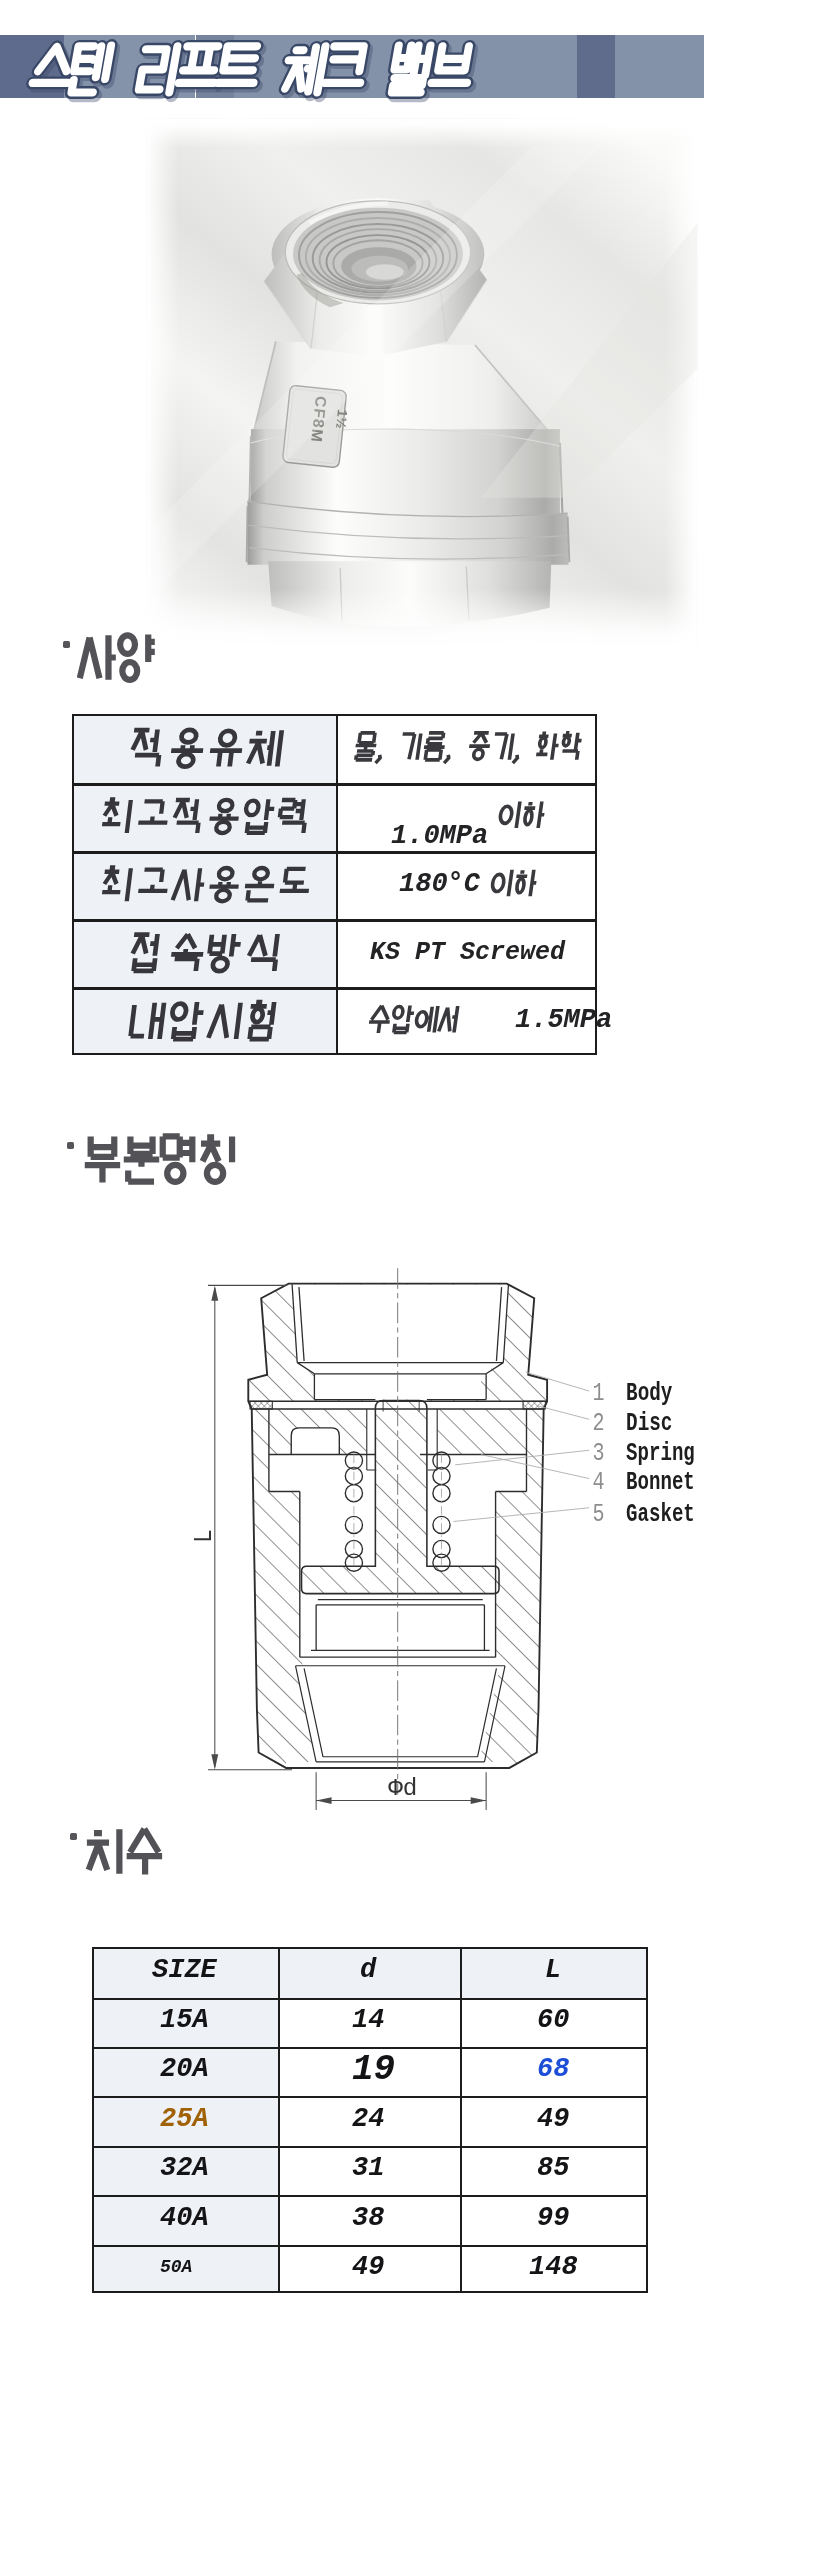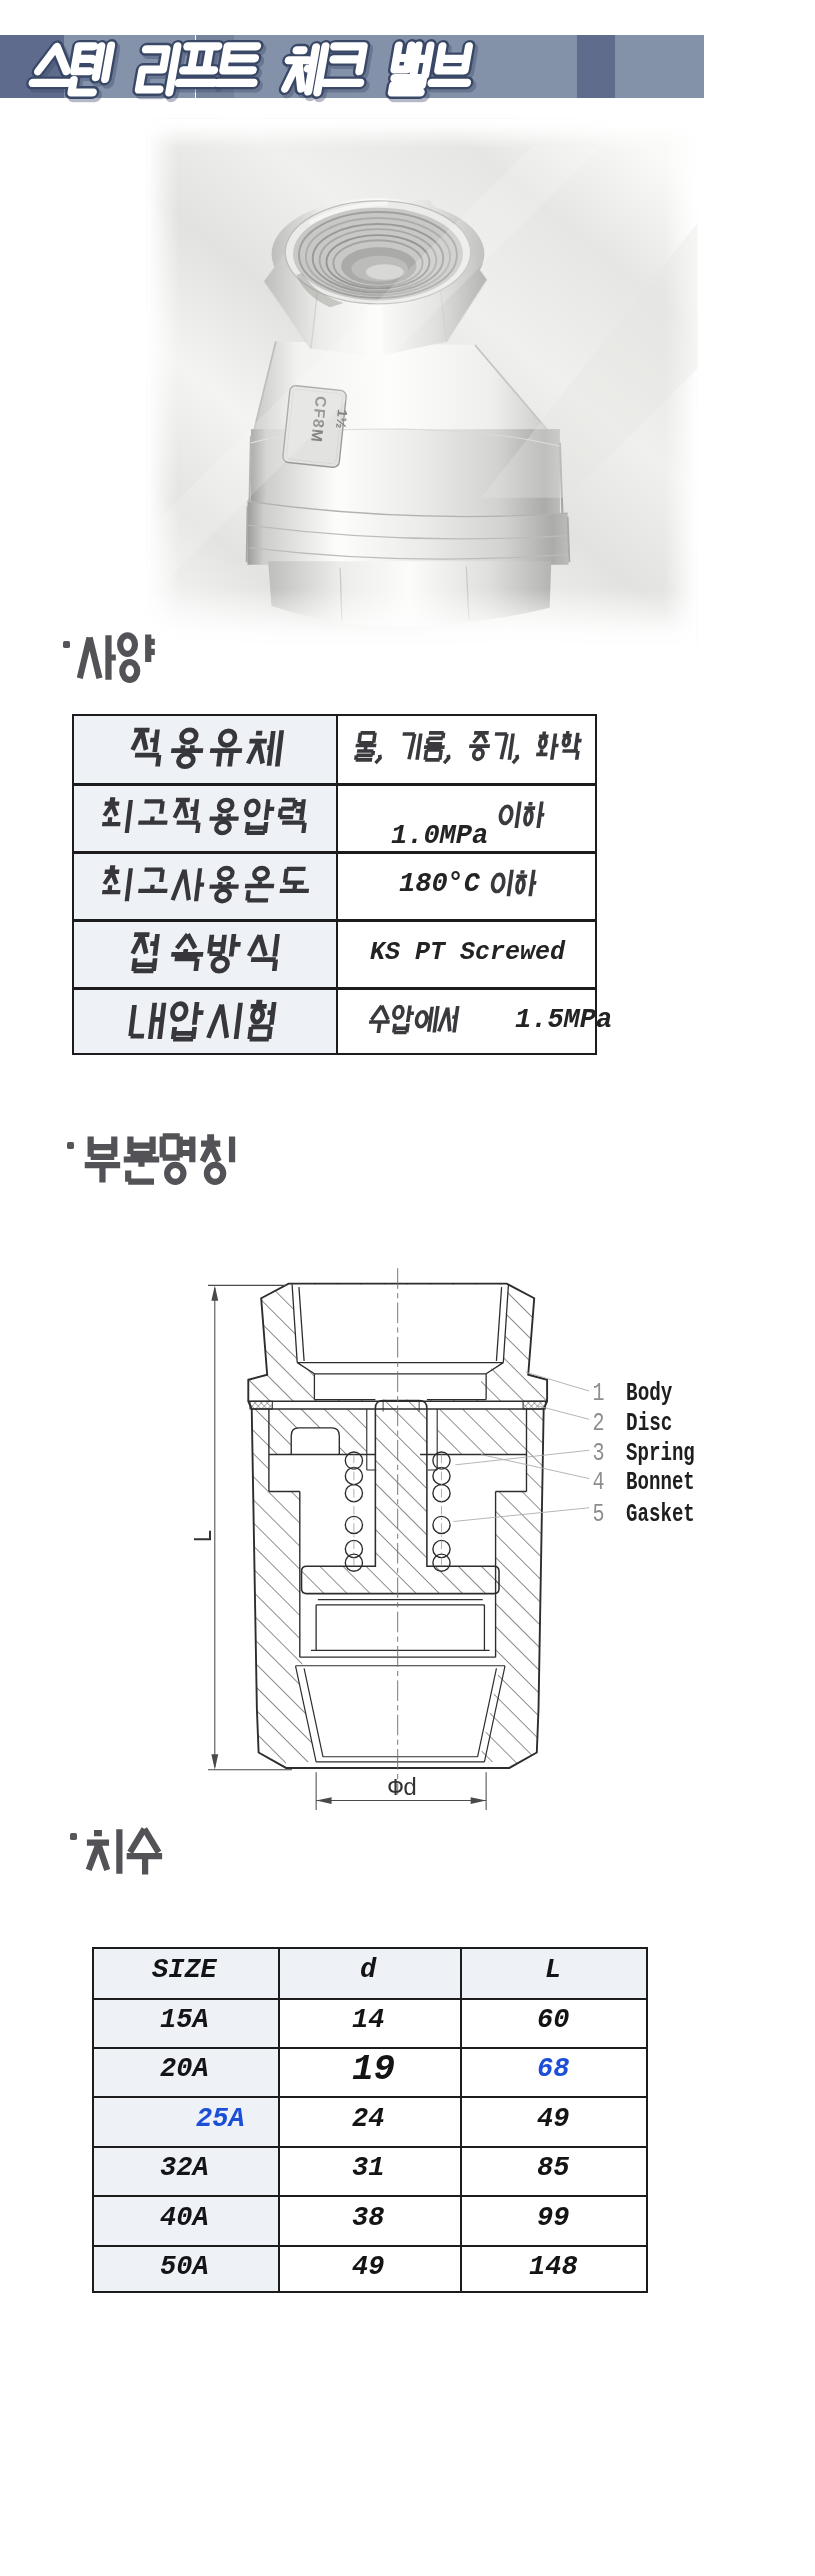--- a/index.html
+++ b/index.html
@@ -357,24 +357,24 @@
   </div>
 <div class="abs" style="left:152px;top:1951px;font-size:27px;font-family:'Liberation Mono',monospace;font-weight:bold;font-style:italic;color:#141416;line-height:39px;white-space:pre;">SIZE</div>
 <div class="abs" style="left:360px;top:1951px;font-size:27px;font-family:'Liberation Mono',monospace;font-weight:bold;font-style:italic;color:#141416;line-height:39px;white-space:pre;">d</div>
 <div class="abs" style="left:545px;top:1951px;font-size:27px;font-family:'Liberation Mono',monospace;font-weight:bold;font-style:italic;color:#141416;line-height:39px;white-space:pre;">L</div>
 <div class="abs" style="left:160px;top:2001px;font-size:27px;font-family:'Liberation Mono',monospace;font-weight:bold;font-style:italic;color:#141416;line-height:39px;white-space:pre;">15A</div>
 <div class="abs" style="left:352px;top:2001px;font-size:27px;font-family:'Liberation Mono',monospace;font-weight:bold;font-style:italic;color:#141416;line-height:39px;white-space:pre;text-align:right;">14</div>
 <div class="abs" style="left:537px;top:2001px;font-size:27px;font-family:'Liberation Mono',monospace;font-weight:bold;font-style:italic;color:#141416;line-height:39px;white-space:pre;">60</div>
 <div class="abs" style="left:160px;top:2050px;font-size:27px;font-family:'Liberation Mono',monospace;font-weight:bold;font-style:italic;color:#141416;line-height:39px;white-space:pre;">20A</div>
 <div class="abs" style="left:352px;top:2050px;font-size:36px;font-family:'Liberation Mono',monospace;font-weight:bold;font-style:italic;color:#141416;line-height:39px;white-space:pre;">19</div>
 <div class="abs" style="left:537px;top:2050px;font-size:27px;font-family:'Liberation Mono',monospace;font-weight:bold;font-style:italic;color:#1d4ed8;line-height:39px;white-space:pre;">68</div>
-<div class="abs" style="left:160px;top:2100px;font-size:27px;font-family:'Liberation Mono',monospace;font-weight:bold;font-style:italic;color:#1d4ed8;line-height:39px;white-space:pre;margin-left:36px;">25A</div>
+<div class="abs" style="left:160px;top:2100px;font-size:27px;font-family:'Liberation Mono',monospace;font-weight:bold;font-style:italic;color:#a16207;line-height:39px;white-space:pre;">25A</div>
 <div class="abs" style="left:352px;top:2100px;font-size:27px;font-family:'Liberation Mono',monospace;font-weight:bold;font-style:italic;color:#141416;line-height:39px;white-space:pre;">24</div>
 <div class="abs" style="left:537px;top:2100px;font-size:27px;font-family:'Liberation Mono',monospace;font-weight:bold;font-style:italic;color:#141416;line-height:39px;white-space:pre;">49</div>
 <div class="abs" style="left:160px;top:2149px;font-size:27px;font-family:'Liberation Mono',monospace;font-weight:bold;font-style:italic;color:#141416;line-height:39px;white-space:pre;">32A</div>
 <div class="abs" style="left:352px;top:2149px;font-size:27px;font-family:'Liberation Mono',monospace;font-weight:bold;font-style:italic;color:#141416;line-height:39px;white-space:pre;">31</div>
 <div class="abs" style="left:537px;top:2149px;font-size:27px;font-family:'Liberation Mono',monospace;font-weight:bold;font-style:italic;color:#141416;line-height:39px;white-space:pre;text-align:right;">85</div>
 <div class="abs" style="left:160px;top:2199px;font-size:27px;font-family:'Liberation Mono',monospace;font-weight:bold;font-style:italic;color:#141416;line-height:39px;white-space:pre;">40A</div>
 <div class="abs" style="left:352px;top:2199px;font-size:27px;font-family:'Liberation Mono',monospace;font-weight:bold;font-style:italic;color:#141416;line-height:39px;white-space:pre;">38</div>
 <div class="abs" style="left:537px;top:2199px;font-size:27px;font-family:'Liberation Mono',monospace;font-weight:bold;font-style:italic;color:#141416;line-height:39px;white-space:pre;">99</div>
-<div class="abs" style="left:160px;top:2248px;font-size:27px;font-family:'Liberation Mono',monospace;font-weight:bold;font-style:italic;color:#141416;line-height:39px;white-space:pre;">50A</div>
+<div class="abs" style="left:160px;top:2248px;font-size:18px;font-family:'Liberation Mono',monospace;font-weight:bold;font-style:italic;color:#141416;line-height:39px;white-space:pre;">50A</div>
 <div class="abs" style="left:352px;top:2248px;font-size:27px;font-family:'Liberation Mono',monospace;font-weight:bold;font-style:italic;color:#141416;line-height:39px;white-space:pre;">49</div>
 <div class="abs" style="left:529px;top:2248px;font-size:27px;font-family:'Liberation Mono',monospace;font-weight:bold;font-style:italic;color:#141416;line-height:39px;white-space:pre;">148</div>
 
 </body></html>

